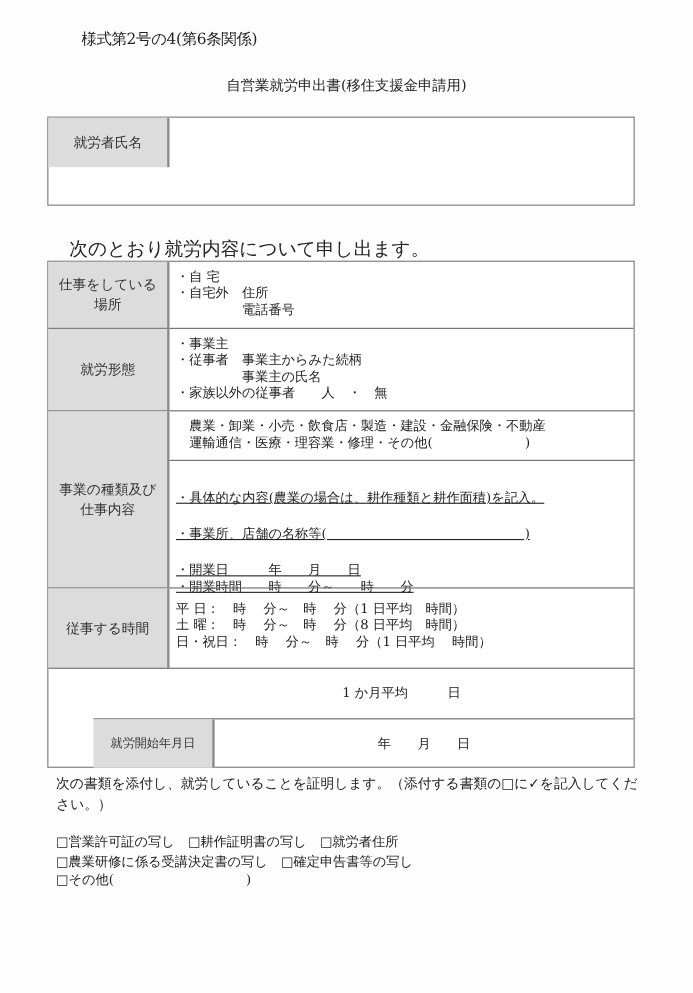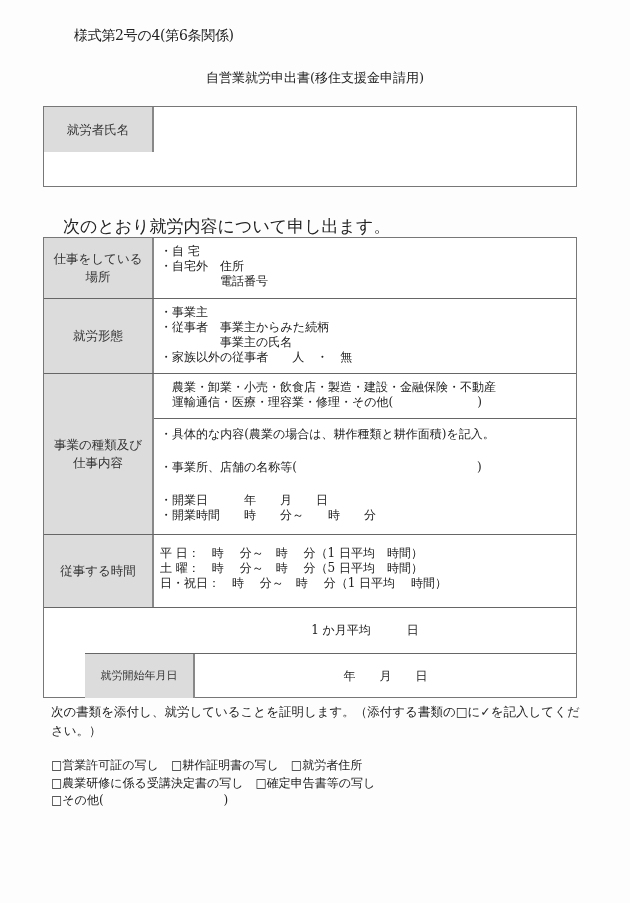--- a/index.html
+++ b/index.html
@@ -69,34 +69,34 @@
       <div>
           <div>事業の種類及び</div>
           <div>仕事内容</div>
         </div>
     </div>
     <div class="val">
       <div class="sub" style="top:0;height:45px;border-bottom:1px solid #666;padding:6px 0 0 18px;">
         <div class="line">農業・卸業・小売・飲食店・製造・建設・金融保険・不動産</div>
         <div class="line">運輸通信・医療・理容業・修理・その他(　　　　　　　)</div>
       </div>
-      <div class="sub" style="top:45px;bottom:0;padding:8px 0 0 6px;">
+      <div class="sub" style="top:63px;bottom:0;padding:8px 0 0 6px;text-decoration:underline;">
         <div class="line">・具体的な内容(農業の場合は、耕作種類と耕作面積)を記入。</div>
         <div class="line" style="margin-top:18px;">・事業所、店舗の名称等(　　　　　　　　　　　　　　　)</div>
         <div class="line" style="margin-top:18px;">・開業日　　　年　　月　　日</div>
         <div class="line">・開業時間　　時　　分～　　時　　分</div>
       </div>
     </div>
   </div>
 
   <div class="row" style="top:296px;height:73px;">
     <div class="lbl">従事する時間</div>
     <div class="val" style="padding:11px 0 0 6px;box-sizing:border-box;">
       <div class="line">平 日：　時　 分～　時　 分（1 日平均　時間）</div>
-      <div class="line">土 曜：　時　 分～　時　 分（5 日平均　時間）</div>
+      <div class="line">土 曜：　時　 分～　時　 分（8 日平均　時間）</div>
       <div class="line">日・祝日：　時　 分～　時　 分（1 日平均　 時間）</div>
     </div>
   </div>
 
   <div class="row" style="top:369px;height:46px;">
     <div class="val center" style="display:flex;align-items:center;justify-content:center;">
       <span class="line">1 か月平均　　　日</span>
     </div>
   </div>
 

